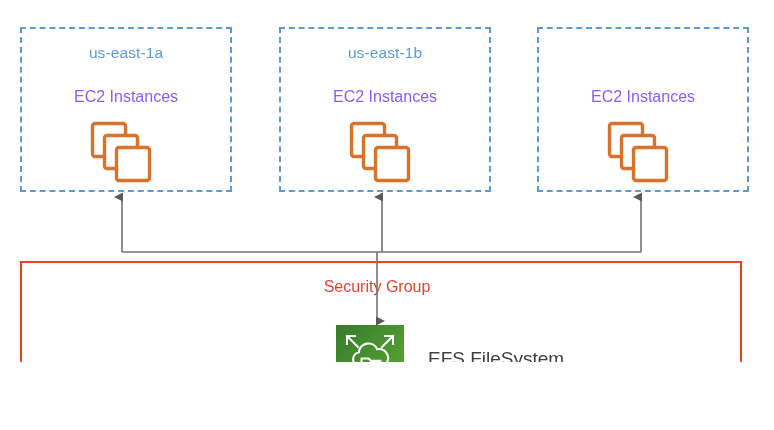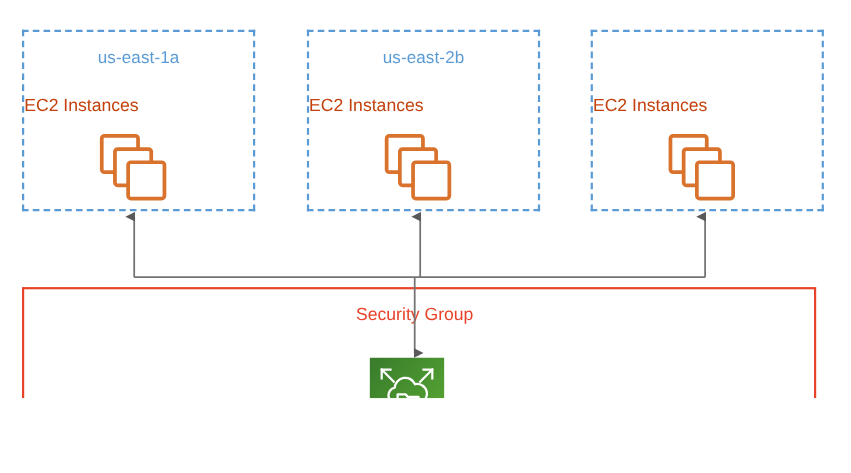--- a/index.html
+++ b/index.html
@@ -33,21 +33,22 @@
     text-align: center;
     color: #5b9bd5;
     font-size: 15.5px;
     letter-spacing: 0.1px;
     white-space: nowrap;
   }
   .az-subtitle {
     position: absolute;
     left: 0;
     right: 0;
-    color: #c2410c;
+    text-align: center;
+    color: #8b5cf6;
     font-size: 16px;
     white-space: nowrap;
   }
 
   
   .ec2-icon {
     position: absolute;
   }
 
   
@@ -98,21 +99,21 @@
     <div class="ec2-icon" style="left:68px; top:92px; width:66px; height:63px;">
       <svg width="66" height="63" viewBox="0 0 66 63" xmlns="http://www.w3.org/2000/svg">
         <rect x="2.5" y="2.5" width="33" height="33" rx="2.5" ry="2.5" fill="#ffffff" stroke="#d9722c" stroke-width="3.4"></rect>
         <rect x="14.5" y="14.5" width="33" height="33" rx="2.5" ry="2.5" fill="#ffffff" stroke="#d9722c" stroke-width="3.4"></rect>
         <rect x="26.5" y="26.5" width="33" height="33" rx="2.5" ry="2.5" fill="#ffffff" stroke="#d9722c" stroke-width="3.4"></rect>
       </svg>
     </div>
   </div>
 
   <div class="az-box" style="left:279px; top:27px; width:212px; height:165px;">
-    <div class="az-title" style="top:15px;">us-east-2b</div>
+    <div class="az-title" style="top:15px;">us-east-1b</div>
     <div class="az-subtitle" style="top:59px;">EC2 Instances</div>
 
     <div class="ec2-icon" style="left:68px; top:92px; width:66px; height:63px;">
       <svg width="66" height="63" viewBox="0 0 66 63" xmlns="http://www.w3.org/2000/svg">
         <rect x="2.5" y="2.5" width="33" height="33" rx="2.5" ry="2.5" fill="#ffffff" stroke="#d9722c" stroke-width="3.4"></rect>
         <rect x="14.5" y="14.5" width="33" height="33" rx="2.5" ry="2.5" fill="#ffffff" stroke="#d9722c" stroke-width="3.4"></rect>
         <rect x="26.5" y="26.5" width="33" height="33" rx="2.5" ry="2.5" fill="#ffffff" stroke="#d9722c" stroke-width="3.4"></rect>
       </svg>
     </div>
   </div>
@@ -162,20 +163,21 @@
       <path d="M23.5 41.5
                a7.2 7.2 0 0 1 -0.6 -14.2
                a9.6 9.6 0 0 1 18.4 -3.0
                a8.2 8.2 0 0 1 4.0 17.2
                z" fill="none" stroke="#ffffff" stroke-width="2.1" stroke-linejoin="round"></path>
 
       <path d="M25.5 33.5 h7.2 l2.0 2.4 h9.8 v9.6 h-19 z" fill="none" stroke="#ffffff" stroke-width="2.1" stroke-linejoin="round"></path>
     </svg>
   </div>
 
+  <div class="efs-label" style="left:428px; top:348px;">EFS FileSystem</div>
 
   <svg id="connectors" viewBox="0 0 774 430" xmlns="http://www.w3.org/2000/svg">
     <defs>
       <marker id="arrowUp" markerWidth="9" markerHeight="9" refX="4.5" refY="8" orient="auto" markerUnits="userSpaceOnUse">
         <path d="M4.5 0 L9 9 L0 9 Z" fill="#595959"></path>
       </marker>
       <marker id="arrowDown" markerWidth="9" markerHeight="9" refX="4.5" refY="8" orient="auto" markerUnits="userSpaceOnUse">
         <path d="M4.5 0 L9 9 L0 9 Z" fill="#595959"></path>
       </marker>
     </defs>

